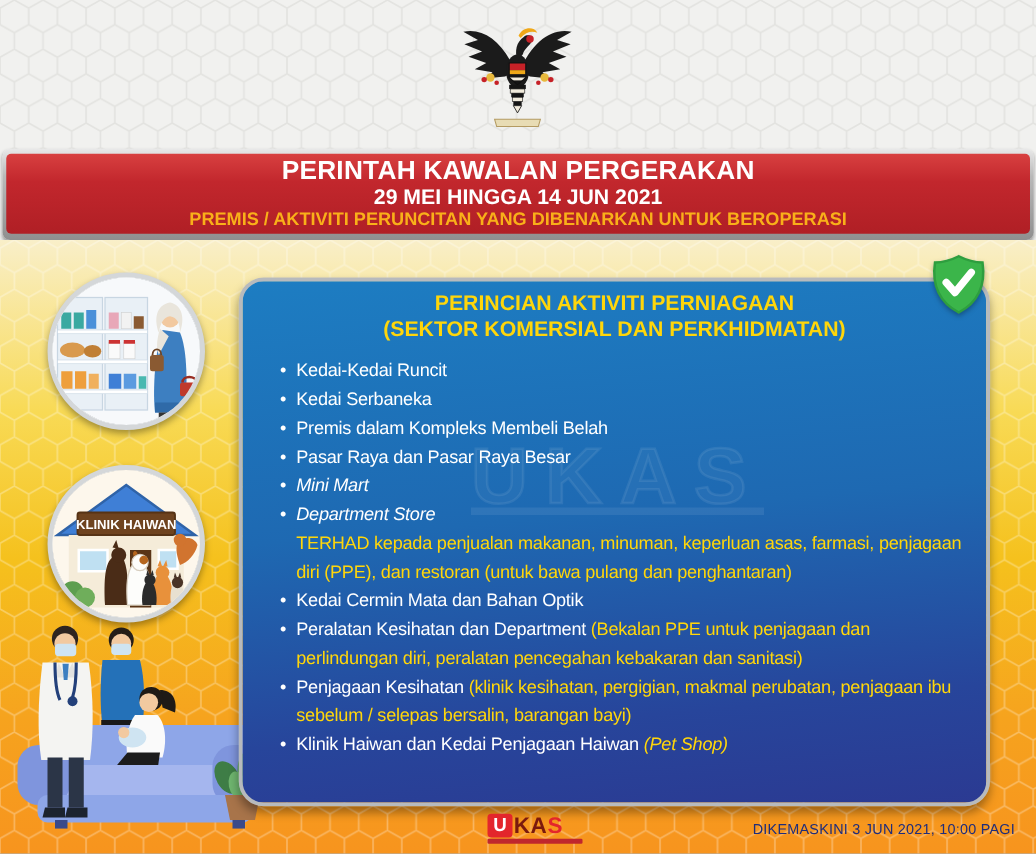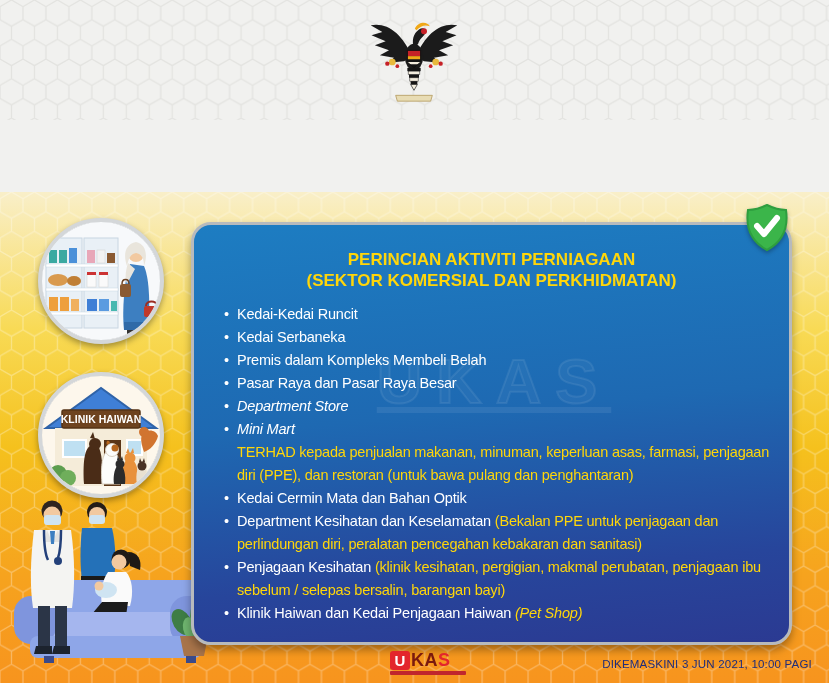--- a/index.html
+++ b/index.html
@@ -42,21 +42,21 @@
     box-shadow:0 5px 8px rgba(0,0,0,.35);
     overflow:hidden;
   }
   .watermark{
     position:absolute;left:70px;top:120px;width:460px;text-align:center;
     font-size:63px;font-weight:bold;letter-spacing:14px;
     color:rgba(255,255,255,0.04);
     -webkit-text-stroke:2px rgba(255,255,255,0.08);
     pointer-events:none;user-select:none;text-decoration:underline;
   }
-  .panel-title{margin-top:24px;text-align:center;color:#ffd60a;font-weight:bold;font-size:17px;line-height:21px;}
+  .panel-title{margin-top:7px;text-align:center;color:#ffd60a;font-weight:bold;font-size:17px;line-height:21px;}
   .list{margin:12px 22px 0 30px;width:548px;color:#fff;font-weight:normal;font-size:14.5px;line-height:23px;letter-spacing:-0.2px;}
   .list .li{position:relative;padding-left:13px;}
   .list .li.b::before{content:"\2022";position:absolute;left:0;top:0;color:#fff;}
   .list .yel{color:#ffd60a;}
   .list .ital{font-style:italic;}
   
   .badge{position:absolute;left:740px;top:10px;filter:drop-shadow(0 2px 2px rgba(0,0,0,.3));}
   
   .circle{
     position:absolute;width:126px;height:126px;border-radius:50%;
@@ -125,20 +125,27 @@
       <rect x="53" y="67" width="14" height="4" fill="#f2ecdd" stroke="#151515" stroke-width="0.6"></rect>
       <rect x="54" y="71" width="12" height="4" fill="#151515"></rect>
       <rect x="55" y="75" width="10" height="4" fill="#f2ecdd" stroke="#151515" stroke-width="0.6"></rect>
       <rect x="56" y="79" width="8" height="4" fill="#151515"></rect>
       <path d="M56 83 L64 83 L60 90 Z" fill="#f2ecdd" stroke="#151515" stroke-width="0.8"></path>
 
       <path d="M38 96 L82 96 L80 103 L40 103 Z" fill="#e8dcb4" stroke="#b49b62" stroke-width="1"></path>
     </svg>
   </div>
 
+  <div class="banner-wrap">
+    <div class="red-banner">
+      <div class="banner-l1">PERINTAH KAWALAN PERGERAKAN</div>
+      <div class="banner-l2">29 MEI HINGGA 14 JUN 2021</div>
+      <div class="banner-l3">PREMIS / AKTIVITI PERUNCITAN YANG DIBENARKAN UNTUK BEROPERASI</div>
+    </div>
+  </div>
 
   <div class="main-band">
     <svg class="hexbg" width="829" height="491">
       <defs>
         <pattern id="hexY" width="28" height="48" patternUnits="userSpaceOnUse" patternTransform="scale(0.82)">
           <path d="M14 0 L28 8 L28 24 L14 32 L0 24 L0 8 Z M14 32 L14 48" fill="none" stroke="rgba(255,255,255,0.30)" stroke-width="1.6"></path>
         </pattern>
       </defs>
       <rect width="829" height="491" fill="url(#hexY)"></rect>
     </svg>
@@ -282,25 +289,25 @@
       <div class="watermark">UKAS</div>
       <div class="panel-title">
         <div>PERINCIAN AKTIVITI PERNIAGAAN</div>
         <div>(SEKTOR KOMERSIAL DAN PERKHIDMATAN)</div>
       </div>
       <div class="list">
           <div class="li b"><span>Kedai-Kedai Runcit</span></div>
           <div class="li b"><span>Kedai Serbaneka</span></div>
           <div class="li b"><span>Premis dalam Kompleks Membeli Belah</span></div>
           <div class="li b"><span>Pasar Raya dan Pasar Raya Besar</span></div>
+          <div class="li b"><span class="ital">Mini Mart</span></div>
           <div class="li b"><span class="ital">Department Store</span></div>
-          <div class="li b"><span class="ital">Mini Mart</span></div>
           <div class="li nb"><span class="yel">TERHAD kepada penjualan makanan, minuman, keperluan asas, farmasi, penjagaan diri (PPE), dan restoran (untuk bawa pulang dan penghantaran)</span></div>
           <div class="li b"><span>Kedai Cermin Mata dan Bahan Optik</span></div>
-          <div class="li b"><span>Department Kesihatan dan Keselamatan </span><span class="yel">(Bekalan PPE untuk penjagaan dan perlindungan diri, peralatan pencegahan kebakaran dan sanitasi)</span></div>
+          <div class="li b"><span>Peralatan Kesihatan dan Department </span><span class="yel">(Bekalan PPE untuk penjagaan dan perlindungan diri, peralatan pencegahan kebakaran dan sanitasi)</span></div>
           <div class="li b"><span>Penjagaan Kesihatan </span><span class="yel">(klinik kesihatan, pergigian, makmal perubatan, penjagaan ibu sebelum / selepas bersalin, barangan bayi)</span></div>
           <div class="li b"><span>Klinik Haiwan dan Kedai Penjagaan Haiwan </span><span class="yel ital">(Pet Shop)</span></div>
         </div>
     </div>
 
     <svg class="badge" width="54" height="58" viewBox="0 0 54 58">
       <path d="M27 3 C33 6 40 8 46 8 C48 22 46 38 27 48 C8 38 6 22 8 8 C14 8 21 6 27 3 Z" fill="#3bb54a" stroke="#2e9e3f" stroke-width="2"></path>
       <path d="M17 24 L24 32 L37 16" fill="none" stroke="#ffffff" stroke-width="6" stroke-linecap="round" stroke-linejoin="round"></path>
     </svg>
 

